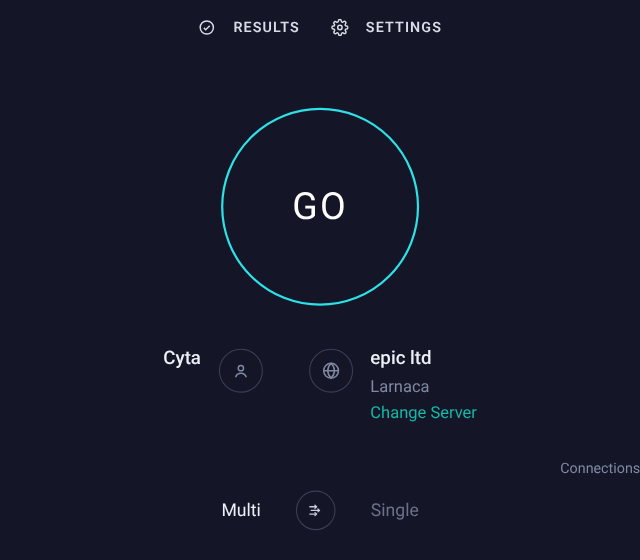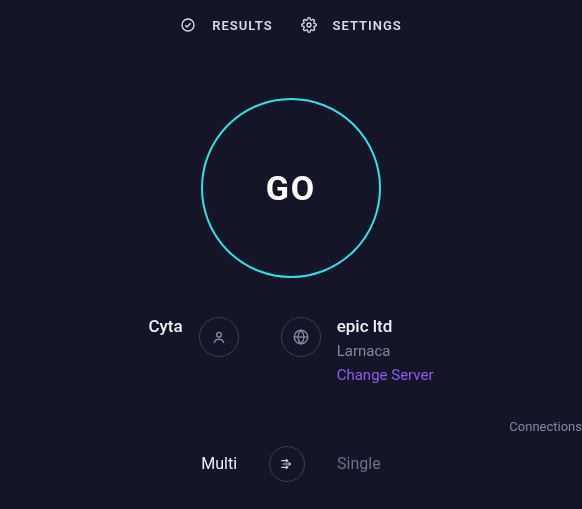--- a/index.html
+++ b/index.html
@@ -1,28 +1,28 @@
 <!DOCTYPE html>
 <html><head>
 <meta charset="utf-8">
 <style>
   html,body{margin:0;padding:0;width:582px;height:509px;background:#141527;font-family:-apple-system,BlinkMacSystemFont,"Segoe UI",Roboto,Helvetica,Arial,sans-serif;color:#fff;overflow:hidden}
   .top-nav{display:flex;justify-content:center;align-items:center;gap:28px;padding-top:17px;font-size:13px;font-weight:600;letter-spacing:1px;color:#d9dbe6}
   .nav-item{display:flex;align-items:center;gap:16px;cursor:pointer}
   .nav-icon{width:16px;height:16px;display:block}
   .go-wrap{display:flex;justify-content:center;margin-top:65px}
-  .go-btn{width:180px;height:180px;border-radius:50%;border:2px solid #2de2e6;display:flex;align-items:center;justify-content:center;font-size:34px;font-weight:700;letter-spacing:2px;color:#fff;cursor:pointer;box-sizing:border-box}
+  .go-btn{width:180px;height:180px;border-radius:50%;border:2px solid #2de2e6;display:flex;align-items:center;justify-content:center;font-size:34px;font-weight:400;letter-spacing:2px;color:#fff;cursor:pointer;box-sizing:border-box}
   .conn-row{display:flex;justify-content:center;gap:42px;margin-top:37px}
   .client,.server{display:flex;align-items:flex-start;gap:16px}
   .client{flex-direction:row}
   .client .text{text-align:right}
   .server .text{text-align:left}
   .isp,.provider{font-size:17px;font-weight:500;color:#eef0f7;line-height:1.4}
   .ip,.city{font-size:15px;color:#8089a3;line-height:1.6}
-  .change{font-size:15px;color:#8b5cf6;cursor:pointer;line-height:1.6}
+  .change{font-size:15px;color:#14b8a6;cursor:pointer;line-height:1.6}
   .circle-icon{width:38px;height:38px;border:1px solid #3b3f55;border-radius:50%;display:flex;align-items:center;justify-content:center;color:#8089a3;flex:0 0 auto;margin-top:2px}
   .circle-icon svg{width:18px;height:18px}
   .connections-label{text-align:right;font-size:13px;color:#8089a3;margin-top:32px}
   .mode-row{display:flex;justify-content:center;align-items:center;gap:32px;margin-top:12px}
   .mode-active{font-size:16px;color:#eef0f7}
   .mode-inactive{font-size:16px;color:#6a7189}
   .mode-toggle{width:34px;height:34px;border-radius:50%;border:1px solid #3b3f55;display:flex;align-items:center;justify-content:center;color:#c9ccdd;cursor:pointer}
   .mode-toggle svg{width:16px;height:16px}
 </style>
 </head>

